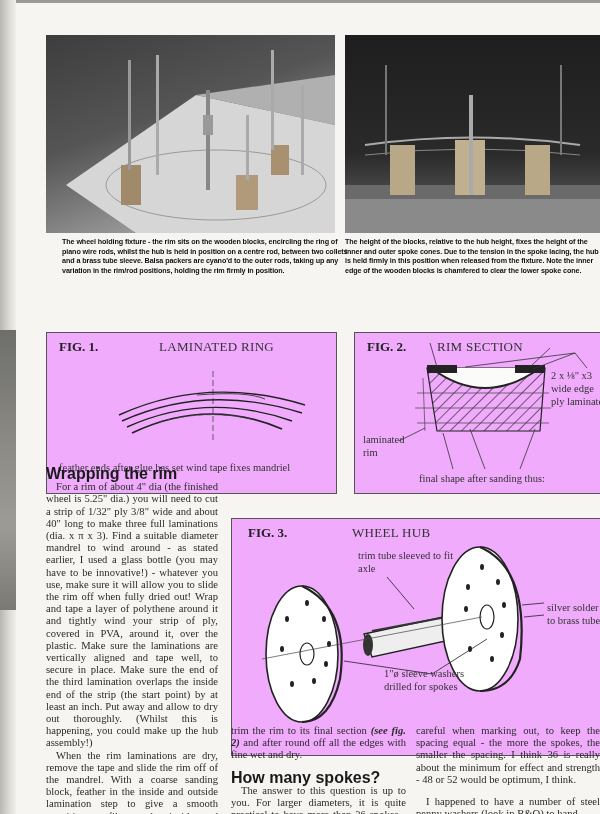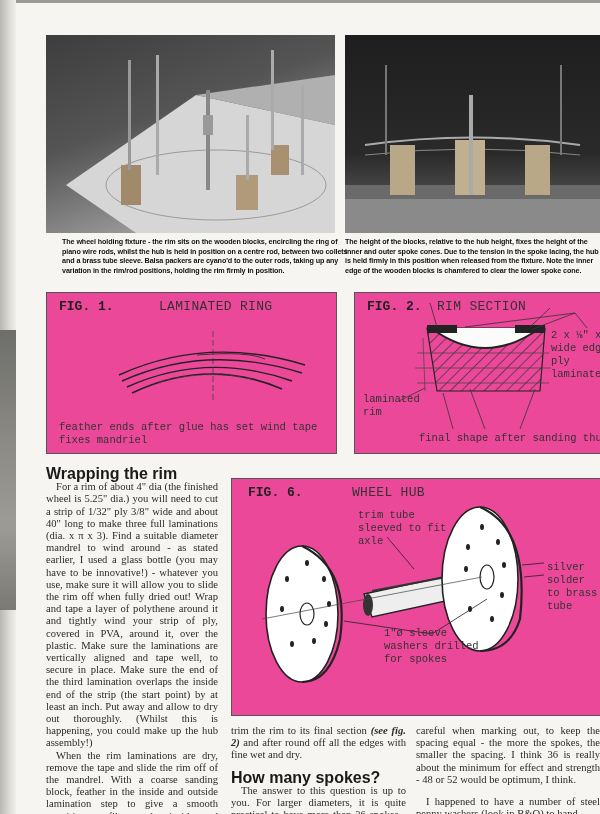--- a/index.html
+++ b/index.html
@@ -6,21 +6,21 @@
   body { width:600px; height:814px; background:#f6f5f2; position:relative; overflow:hidden; font-family:"Liberation Serif", serif; color:#222; }
   .gutter { position:absolute; left:0; top:0; width:16px; height:814px; background:linear-gradient(90deg,#b9b7b2,#dedcd7 60%,#efeeea); }
   .gutter-photo { position:absolute; left:0; top:330px; width:16px; height:280px; background:linear-gradient(180deg,#6e6e6a,#8b8a85 40%,#9c9b96 70%,#7a7974); }
   .topline { position:absolute; left:16px; top:0; width:584px; height:3px; background:#9c9a95; }
   .photo { position:absolute; background:#333; overflow:hidden; }
   .photo1 { left:46px; top:35px; width:289px; height:198px; background:linear-gradient(160deg,#3d3d3d 0%,#555 40%,#7a7a7a 60%,#c9c9c9 100%); }
   .photo2 { left:345px; top:35px; width:255px; height:198px; background:linear-gradient(180deg,#1e1e1e 0%,#2a2a2a 60%,#4a4a4a 80%,#9a9a9a 100%); }
   .caption { position:absolute; font-family:"Liberation Sans", sans-serif; font-weight:bold; font-size:7.2px; line-height:9.6px; color:#111; letter-spacing:-0.1px; }
   .cap1 { left:62px; top:237px; width:290px; }
   .cap2 { left:345px; top:237px; width:255px; }
-  .fig { position:absolute; border:1.5px solid #555; background:#ec4899; font-family:Liberation Mono, monospace; }
+  .fig { position:absolute; border:1.5px solid #555; background:#f0abfc; font-family:Liberation Serif, serif;margin-top:40px; }
   .fig1 { left:46px; top:292px; width:289px; height:160px; }
   .fig2 { left:354px; top:292px; width:255px; height:160px; border-right:none;padding-left:8px; }
   .fig3 { left:231px; top:478px; width:369px; height:236px; border-right:none; }
   .fig-label { position:absolute; font-weight:bold; font-size:13px; color:#222; }
   .fig-title { position:absolute; font-size:13px; color:#333; letter-spacing:0.3px; }
   .fig-note { position:absolute; font-size:10.5px; color:#333; line-height:13px; }
   .fig svg { position:absolute; left:0; top:0; }
   .col { position:absolute; font-size:10.6px; line-height:12.2px; text-align:justify; color:#2a2a2a; }
   .col p { margin:0; text-indent:10px; }
   .col h2 { font-family:"Liberation Sans", sans-serif; font-weight:bold; font-size:16px; margin:0 0 1px 0; color:#1a1a1a; }
@@ -110,21 +110,21 @@
     <line x1="98" y1="136" x2="88" y2="100" stroke="#333" stroke-width="0.8"></line>
     <line x1="130" y1="136" x2="115" y2="96" stroke="#333" stroke-width="0.8"></line>
     <line x1="165" y1="136" x2="180" y2="96" stroke="#333" stroke-width="0.8"></line>
   </svg>
   <div class="fig-note" style="left:196px;top:36px;width:58px;">2 x ⅛" x3 wide edge ply laminate</div>
   <div class="fig-note" style="left:8px;top:100px;width:50px;">laminated rim</div>
   <div class="fig-note" style="left:64px;top:139px;">final shape after sanding thus:</div>
 </div>
 
 <div class="fig fig3">
-  <div class="fig-label" style="left:16px;top:6px;">FIG. 6.</div>
+  <div class="fig-label" style="left:16px;top:6px;">FIG. 3.</div>
   <div class="fig-title" style="left:120px;top:6px;">WHEEL HUB</div>
   <svg width="369" height="236">
 
     <ellipse cx="70" cy="135" rx="36" ry="68" fill="#fff" stroke="#222" stroke-width="1.6"></ellipse>
     <path d="M70,67 Q118,90 108,160 Q98,203 70,203" fill="none" stroke="#222" stroke-width="2.2"></path>
     <ellipse cx="75" cy="135" rx="7" ry="11" fill="#fff" stroke="#222" stroke-width="1.2"></ellipse>
     <g fill="#222">
       <ellipse cx="55" cy="100" rx="2" ry="3"></ellipse>
         <ellipse cx="75" cy="84" rx="2" ry="3"></ellipse>
       <ellipse cx="92" cy="100" rx="2" ry="3"></ellipse>

